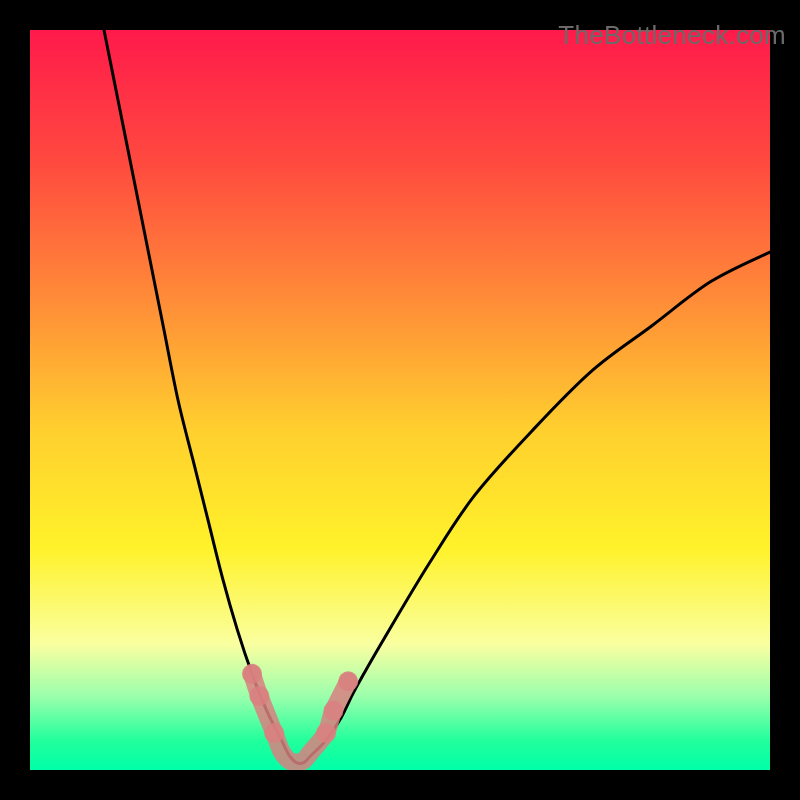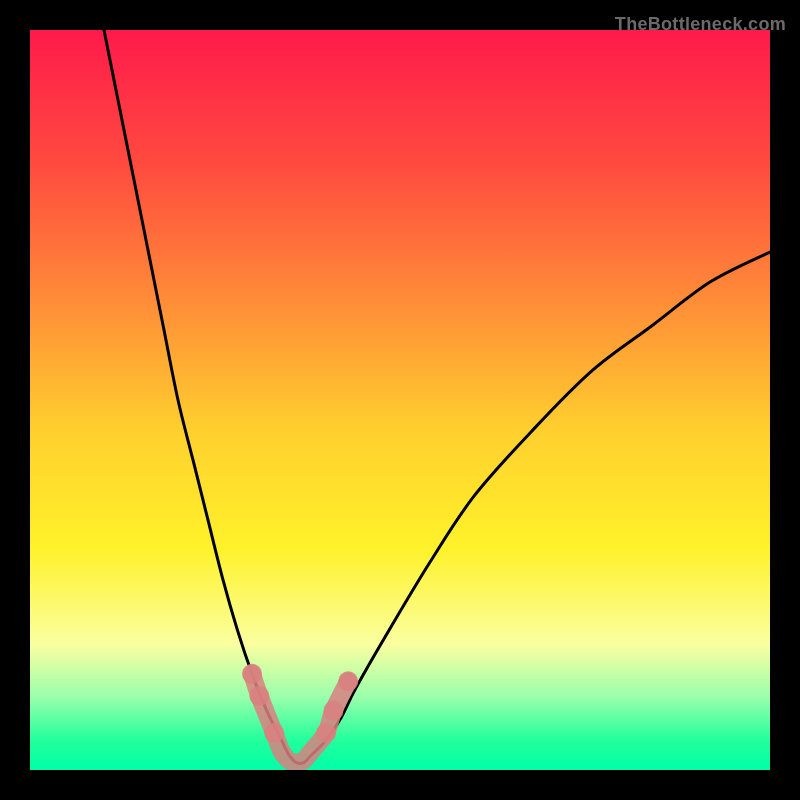--- a/index.html
+++ b/index.html
@@ -12,25 +12,25 @@
     font-family: Arial, Helvetica, sans-serif;
   }
   .frame {
     position: relative;
     width: 800px;
     height: 800px;
     background: #000;
   }
   .watermark {
     position: absolute;
-    top: 14px;
+    top: 20px;
     right: 14px;
     color: #6a6a6a;
-    font-size: 18px;
-    font-weight: 700;
+    font-size: 26px;
+    font-weight: 400;
     letter-spacing: 0.3px;
     z-index: 5;
   }
   .plot-wrap {
     position: absolute;
     left: 30px;
     top: 30px;
     width: 740px;
     height: 740px;
     background: #000;

